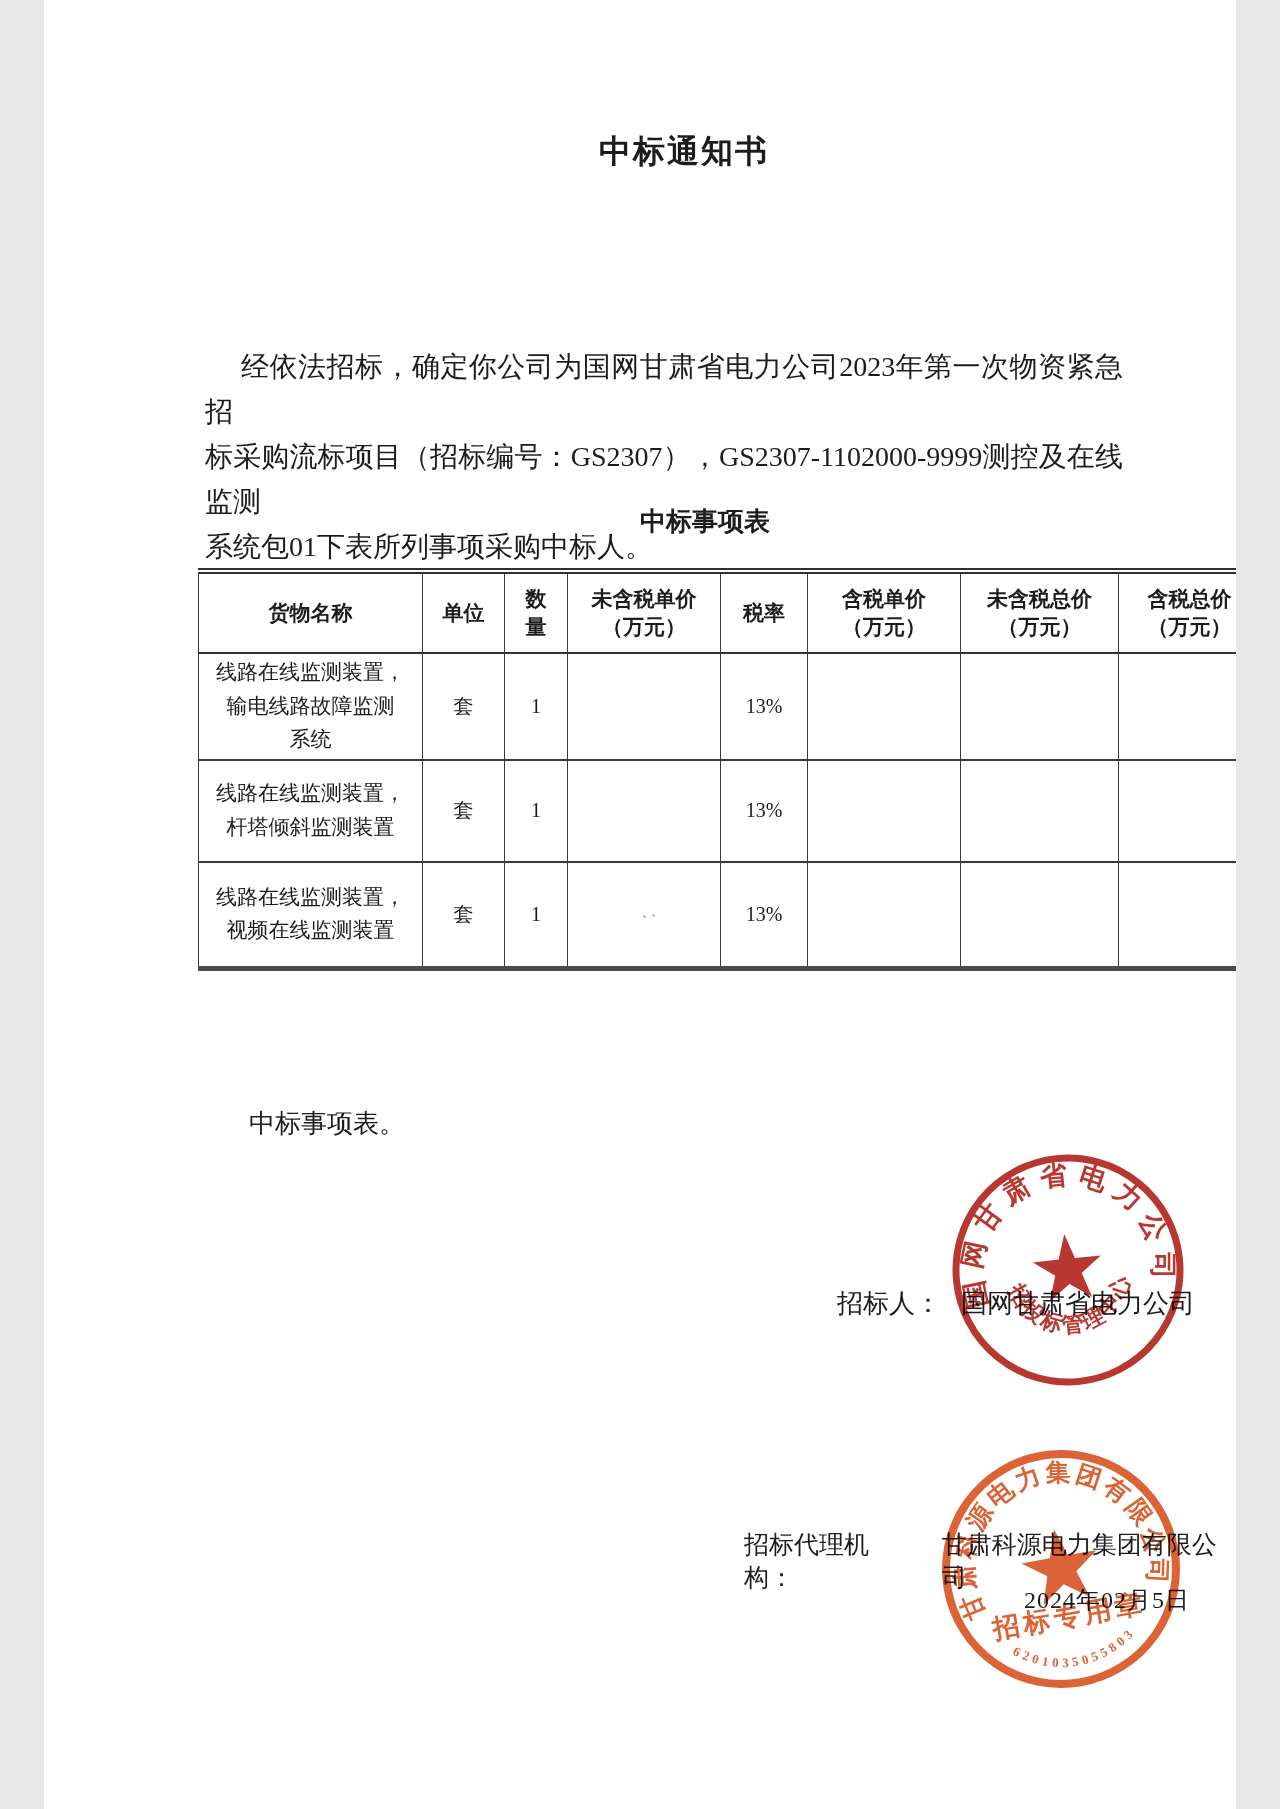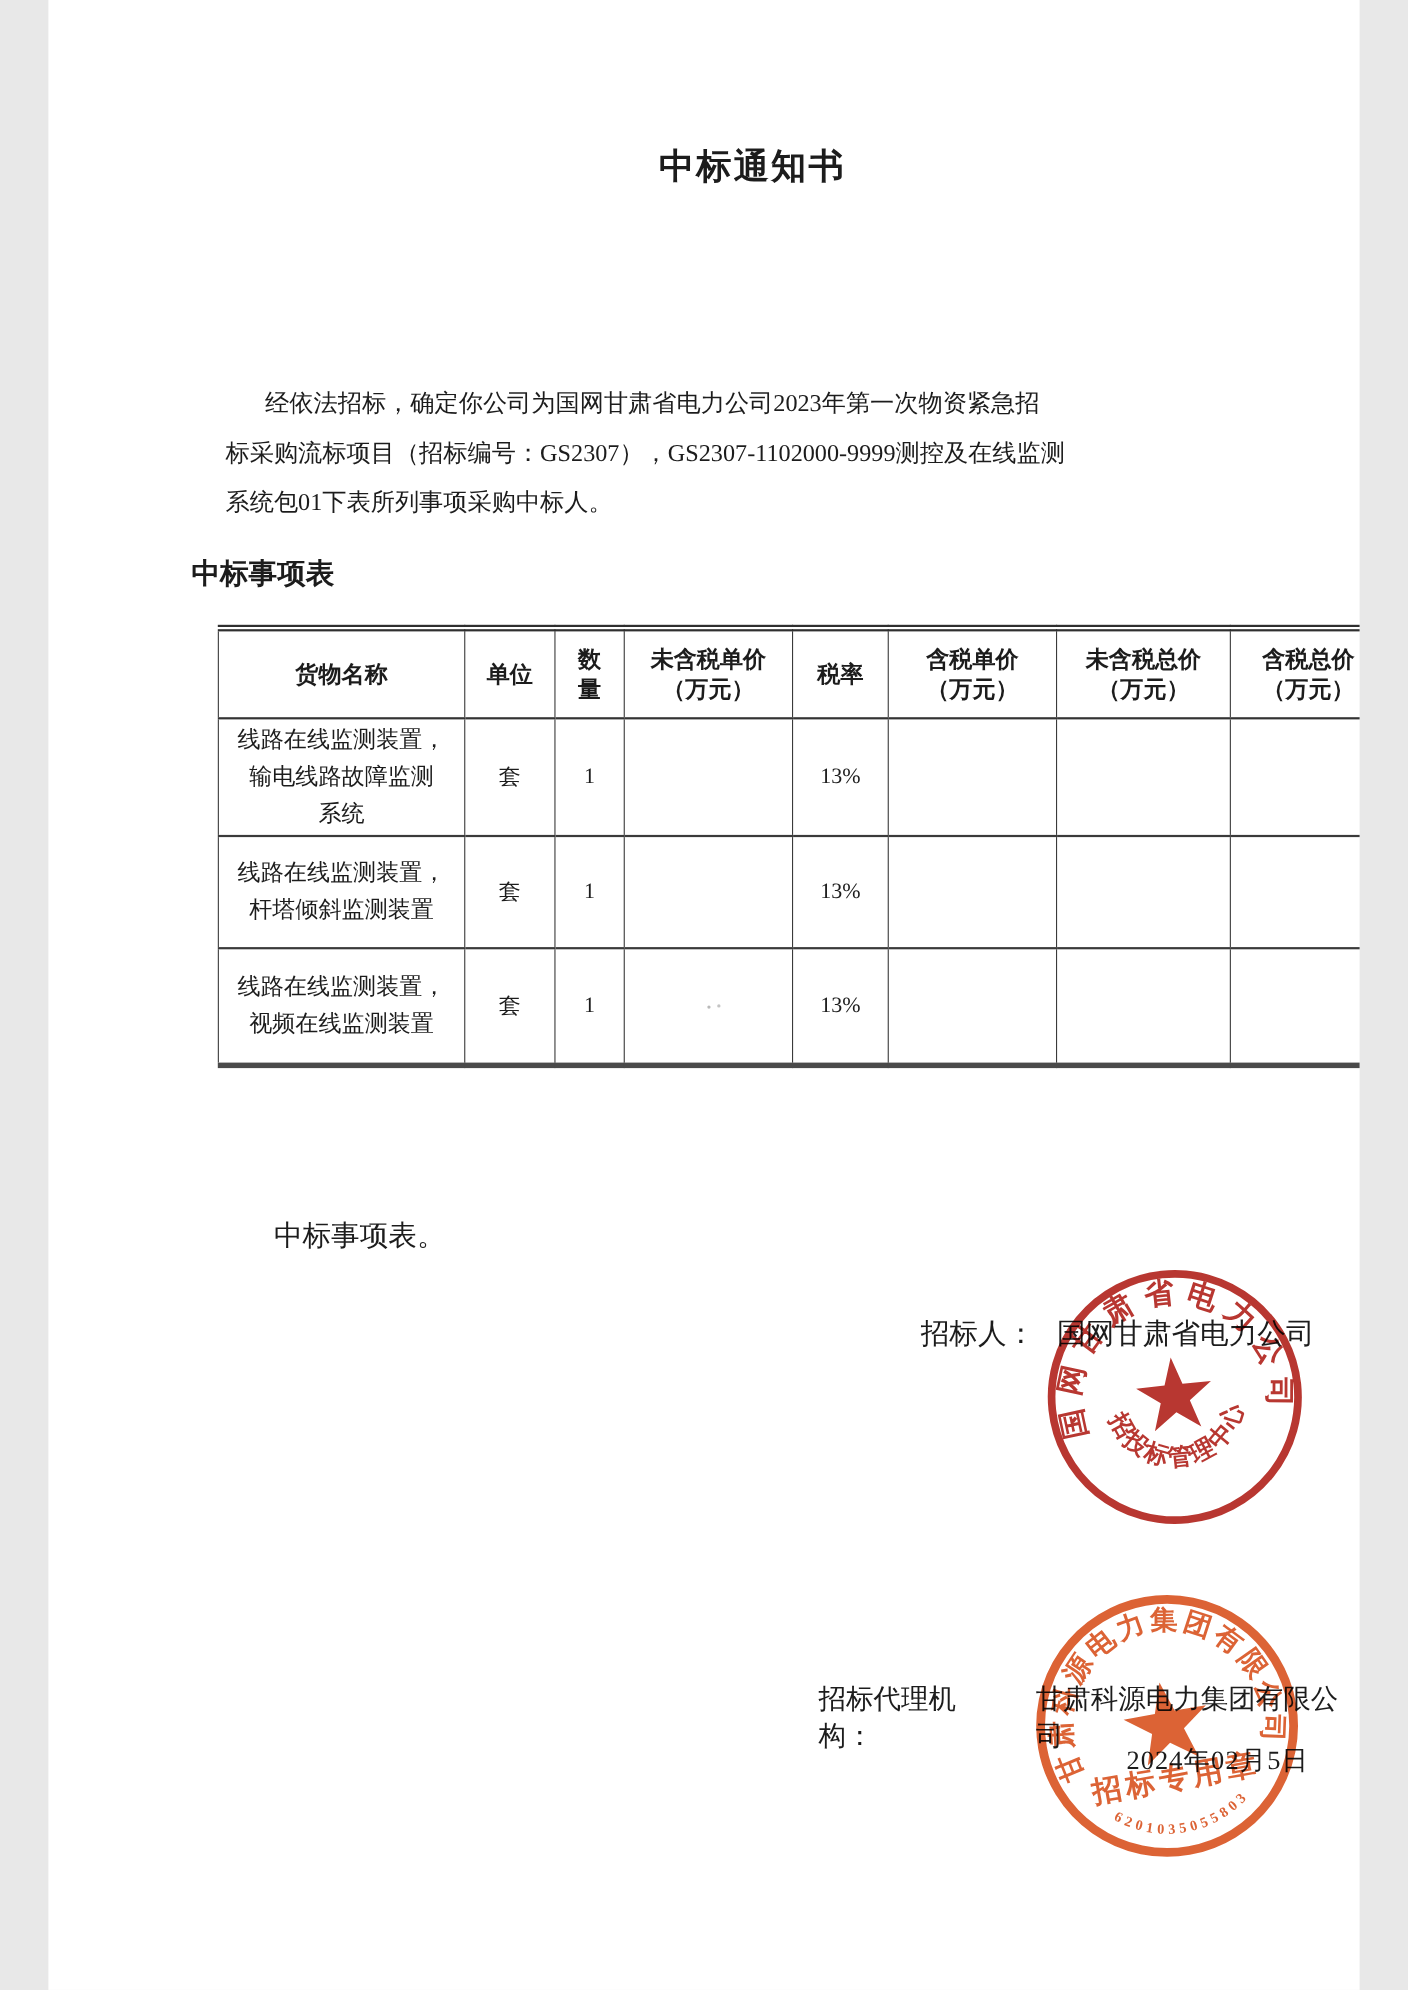--- a/index.html
+++ b/index.html
@@ -18,26 +18,27 @@
     text-align:center;
     font-size:32px;font-weight:bold;
     letter-spacing:2px;
   }
   .addressee{
     top:290px;left:195px;
     font-size:26px;
   }
   .intro{
     top:344px;left:161px;width:918px;
-    font-size:22px;line-height:45px;
+    font-size:28px;line-height:45px;
     text-align:justify;
   }
   .intro .ln-indent{text-indent:36px;}
   .tbl-title{
     top:504px;left:130px;width:1062px;
+    text-align:center;
     font-size:26px;font-weight:bold;
   }
   .award-table{
     top:568px;left:130px;width:1062px;
     border-collapse:collapse;
     table-layout:fixed;
     border-top:6px double #2f2f2f;
     border-bottom:5px solid #4a4a4a;
     margin-left:24px;
   }
@@ -66,21 +67,21 @@
     top:985px;left:161px;width:918px;
     font-size:26px;line-height:52px;
     text-align:justify;
   }
   .closing .ln-indent{text-indent:44px;}
   .closing-note{
     top:1106px;left:205px;
     font-size:26px;line-height:36px;
   }
   .sig-row{display:flex;align-items:baseline;}
-  .sig-bidder{top:1195px;left:793px;font-size:26px;gap:20px;}
+  .sig-bidder{top:1286px;left:793px;font-size:26px;gap:20px;}
   .sig-agency{top:1528px;left:700px;font-size:25px;gap:26px;font-family:Liberation Serif, serif;}
   .sig-date{top:1584px;left:980px;font-size:24px;letter-spacing:1px;}
   .stamp{
     mix-blend-mode:multiply;
     opacity:.9;
   }
   .stamp-bidder{top:1150px;left:904px;transform:rotate(-6deg);}
   .stamp-agency{top:1446px;left:894px;transform:rotate(-10deg);}
 </style>
 </head>

